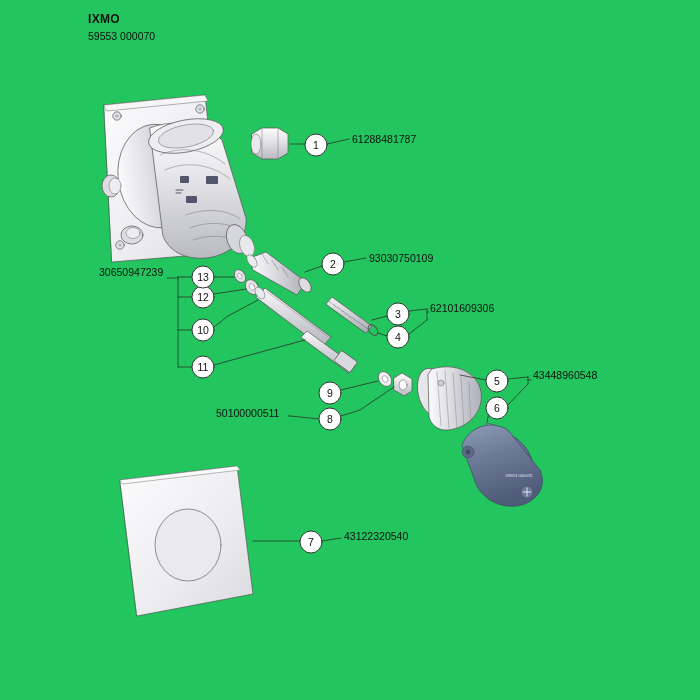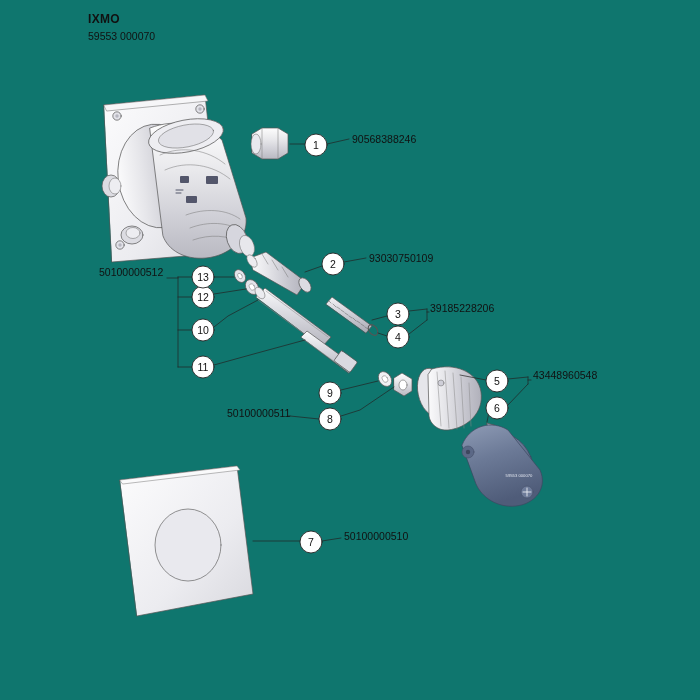--- a/index.html
+++ b/index.html
@@ -9,21 +9,21 @@
   }
   body {
     font-family: "Liberation Sans", sans-serif;
     color: #1a1a1a;
   }
   #page {
     position: relative;
     width: 700px;
     height: 700px;
     overflow: hidden;
-    background: #0f766e;
+    background: #22c55e;
   }
   #title-block {
     position: absolute;
     left: 88px;
     top: 12px;
   }
   #title-block .product-name {
     font-size: 12px;
     font-weight: bold;
     letter-spacing: 0.3px;
@@ -334,21 +334,21 @@
           <text class="balloon-num" x="203" y="301" text-anchor="middle" stroke="none">12</text>
         </g>
         <g>
           <circle cx="203" cy="277" r="11" fill="#ffffff" stroke="#222" stroke-width="0.9"></circle>
           <text class="balloon-num" x="203" y="281" text-anchor="middle" stroke="none">13</text>
         </g>
       </g>
     </g>
   </svg>
 
-  <div class="callout-label" style="left:352px; top:133px;">90568388246</div>
+  <div class="callout-label" style="left:352px; top:133px;">61288481787</div>
   <div class="callout-label" style="left:369px; top:252px;">93030750109</div>
-  <div class="callout-label" style="left:430px; top:302px;">39185228206</div>
+  <div class="callout-label" style="left:430px; top:302px;">62101609306</div>
   <div class="callout-label" style="left:533px; top:369px;">43448960548</div>
-  <div class="callout-label" style="left:344px; top:530px;">50100000510</div>
-  <div class="callout-label" style="left:227px; top:407px;text-align:right;">50100000511</div>
-  <div class="callout-label" style="left:99px; top:266px;">50100000512</div>
+  <div class="callout-label" style="left:344px; top:530px;">43122320540</div>
+  <div class="callout-label" style="left:216px; top:407px;text-align:right;">50100000511</div>
+  <div class="callout-label" style="left:99px; top:266px;">30650947239</div>
 
 </div>
 
 </body></html>

